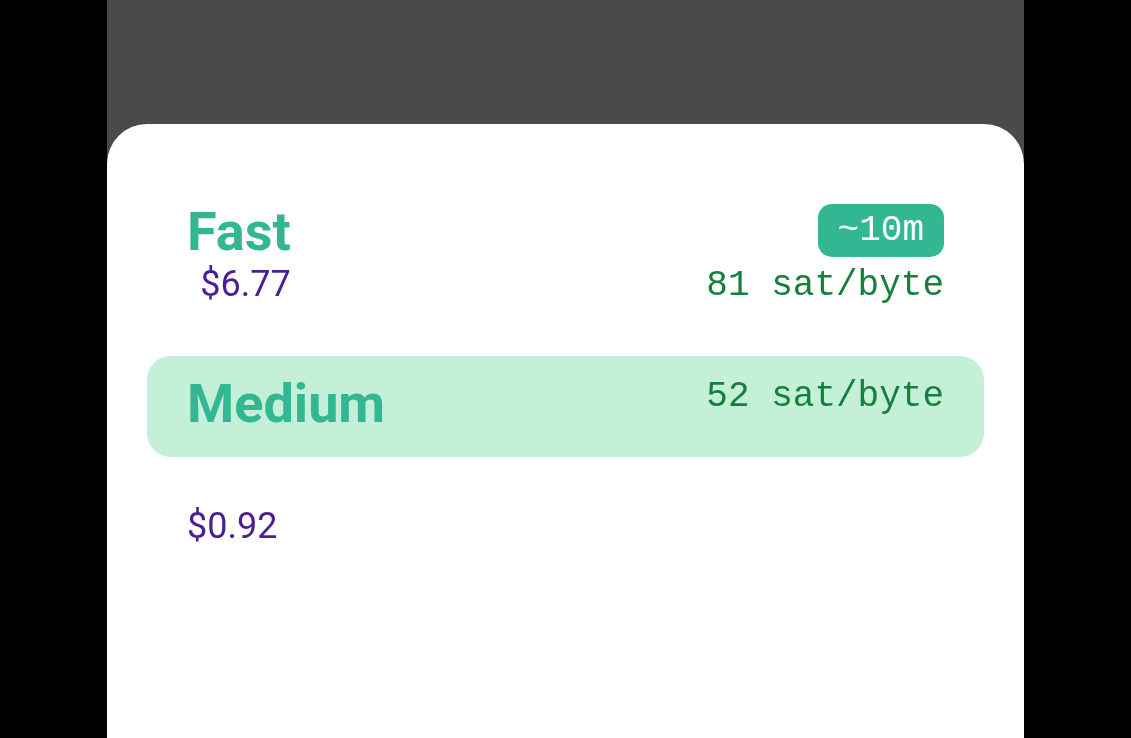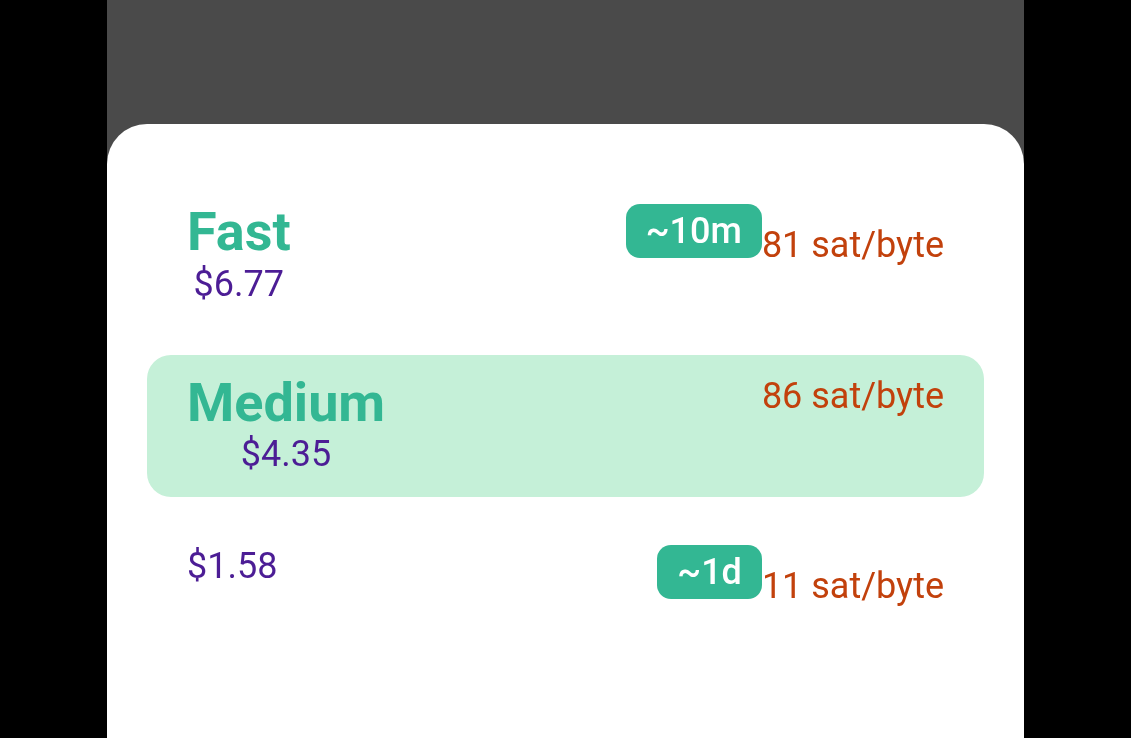--- a/index.html
+++ b/index.html
@@ -46,56 +46,58 @@
       margin-bottom: 28px;
     }
 
     .fee-option.selected {
       background: #c5f0d8;
     }
 
     .left-col {
       display: flex;
       flex-direction: column;
-      align-items: center;
+      align-items: flex-end;
     }
 
     .speed-label {
       font-size: 54px;
       font-weight: 700;
       color: #33b793;
       line-height: 1.05;
       margin-bottom: 2px;
     }
 
     .cost {
       font-size: 36px;
       font-weight: 400;
       color: #4c1d95;
     }
 
     .right-col {
       display: flex;
+      flex-direction: column;
       align-items: flex-end;
+      font-family: Liberation Mono, monospace;
     }
 
     .time-badge {
       background: #33b793;
       color: #fff;
       font-size: 36px;
       font-weight: 500;
       padding: 6px 20px;
       border-radius: 14px;
       margin-bottom: 8px;
     }
 
     .rate {
       font-size: 36px;
       font-weight: 400;
-      color: #c2410c;
+      color: #15803d;
     }
   </style>
 </head>
 <body>
 
 <div class="outer">
   <div class="sheet">
 
     <div class="fee-option">
       <div class="left-col">
@@ -104,31 +106,26 @@
       </div>
       <div class="right-col">
         <div class="time-badge">~10m</div>
         <div class="rate">81 sat/byte</div>
       </div>
     </div>
 
     <div class="fee-option selected">
       <div class="left-col">
         <div class="speed-label">Medium</div>
-        <div class="cost">$4.35</div>
       </div>
       <div class="right-col">
-        <div class="rate">86 sat/byte</div>
+        <div class="rate">52 sat/byte</div>
       </div>
     </div>
 
     <div class="fee-option">
       <div class="left-col">
-        <div class="cost">$1.58</div>
-      </div>
-      <div class="right-col">
-        <div class="time-badge">~1d</div>
-        <div class="rate">11 sat/byte</div>
+        <div class="cost">$0.92</div>
       </div>
     </div>
 
   </div>
 </div>
 
 </body></html>

